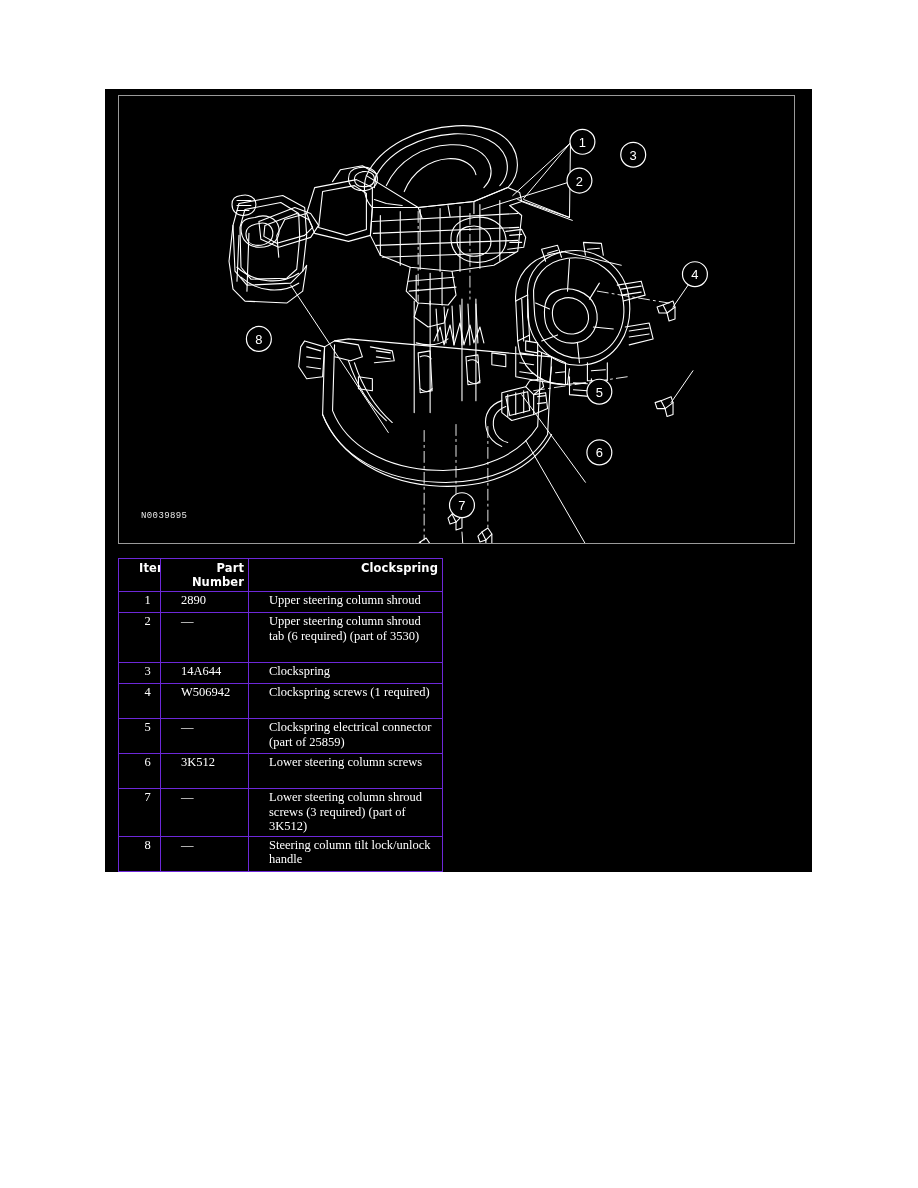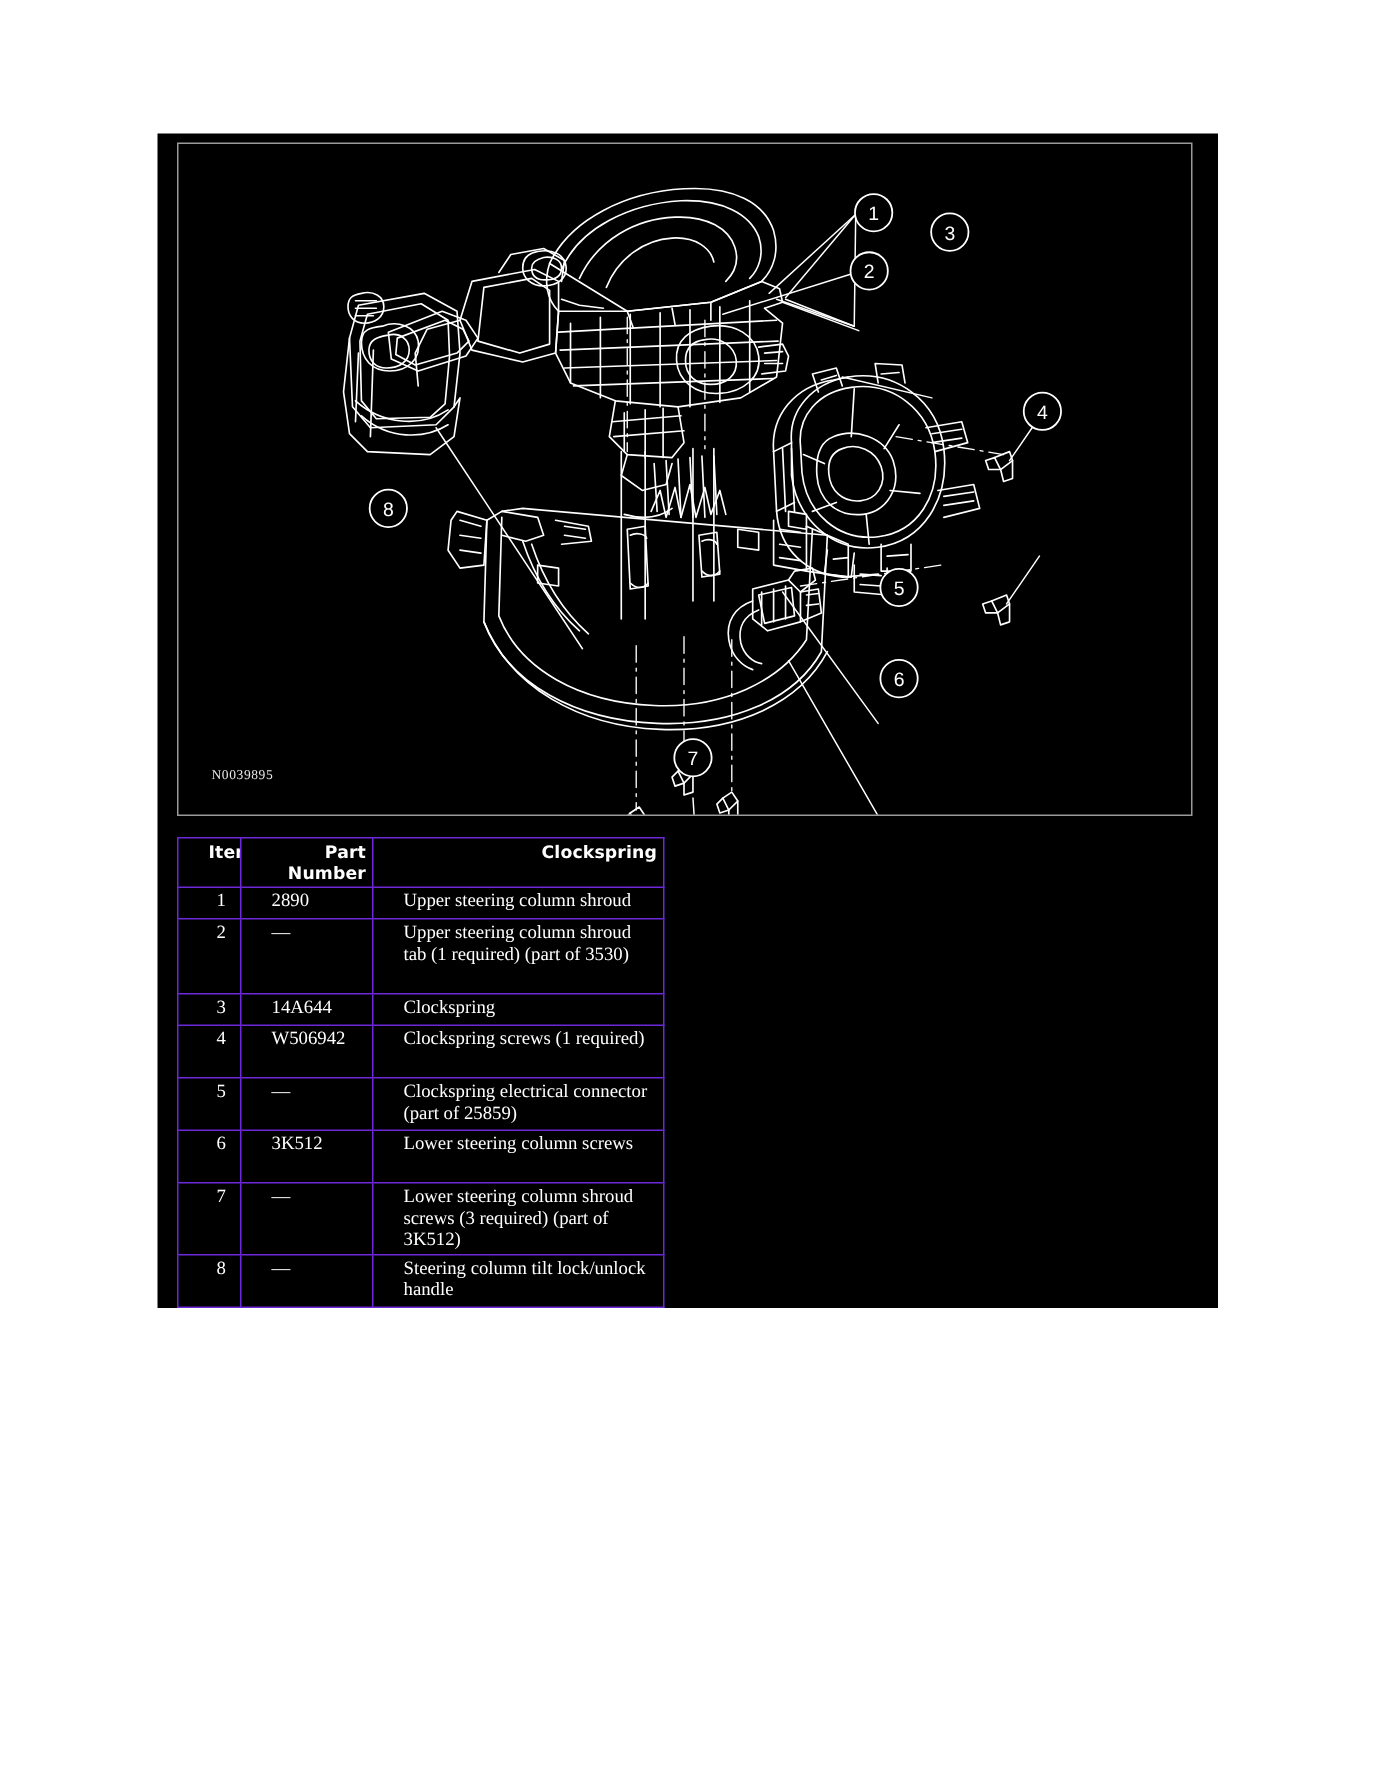--- a/index.html
+++ b/index.html
@@ -44,21 +44,21 @@
     height: 100%;
     display: block;
   }
 
   
   #figure-code {
     position: absolute;
     left: 22px;
     top: 415px;
     color: #e8e8e8;
-    font-family: Liberation Serif, serif;
+    font-family: Liberation Mono, monospace;
     font-size: 9px;
     letter-spacing: 0.4px;
     white-space: nowrap;
   }
 
   
   #parts-table-wrap {
     position: absolute;
     left: 13px;    
     top: 469px;    
@@ -385,21 +385,21 @@
       </thead>
       <tbody>
         <tr class="row-h1">
           <td class="cell-item">1</td>
           <td>2890</td>
           <td>Upper steering column shroud</td>
         </tr>
         <tr class="row-h2">
           <td class="cell-item">2</td>
           <td class="dash">—</td>
-          <td>Upper steering column shroud tab (1 required) (part of 3530)</td>
+          <td>Upper steering column shroud tab (6 required) (part of 3530)</td>
         </tr>
         <tr class="row-h1">
           <td class="cell-item">3</td>
           <td>14A644</td>
           <td>Clockspring</td>
         </tr>
         <tr class="row-h3">
           <td class="cell-item">4</td>
           <td>W506942</td>
           <td>Clockspring screws (1 required)</td>

